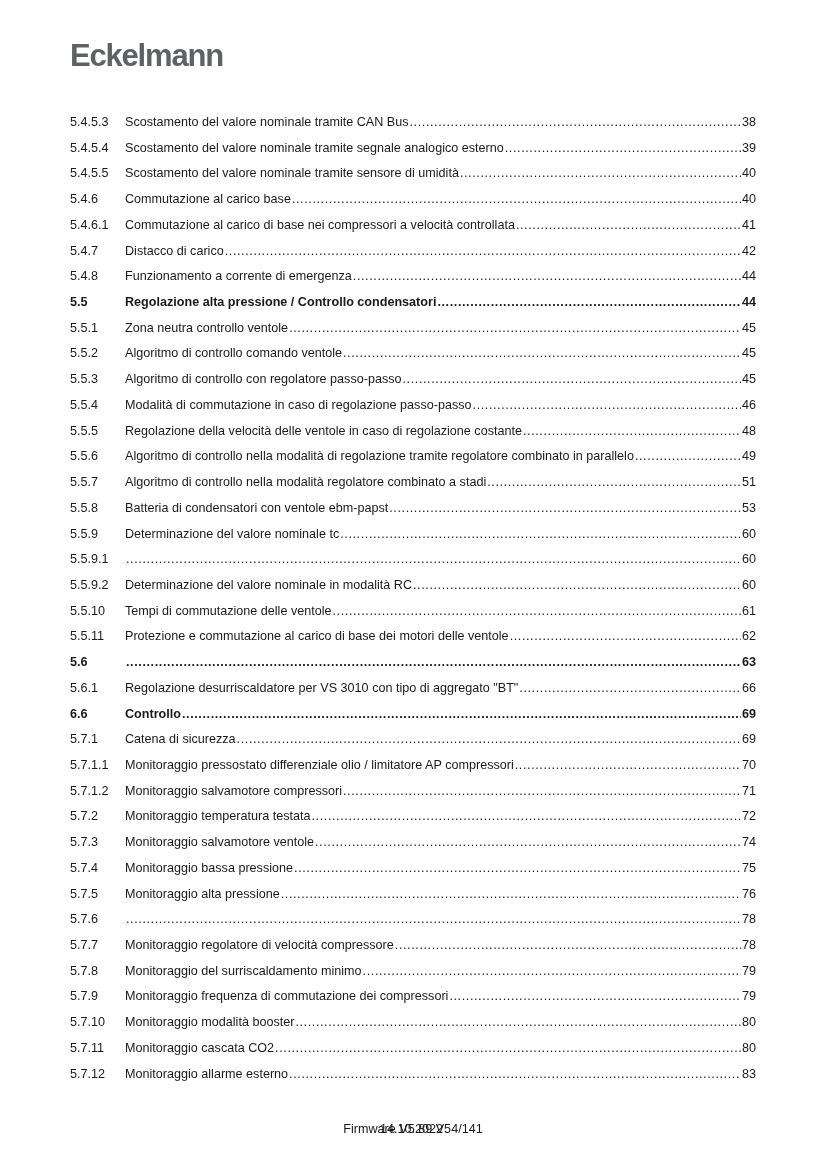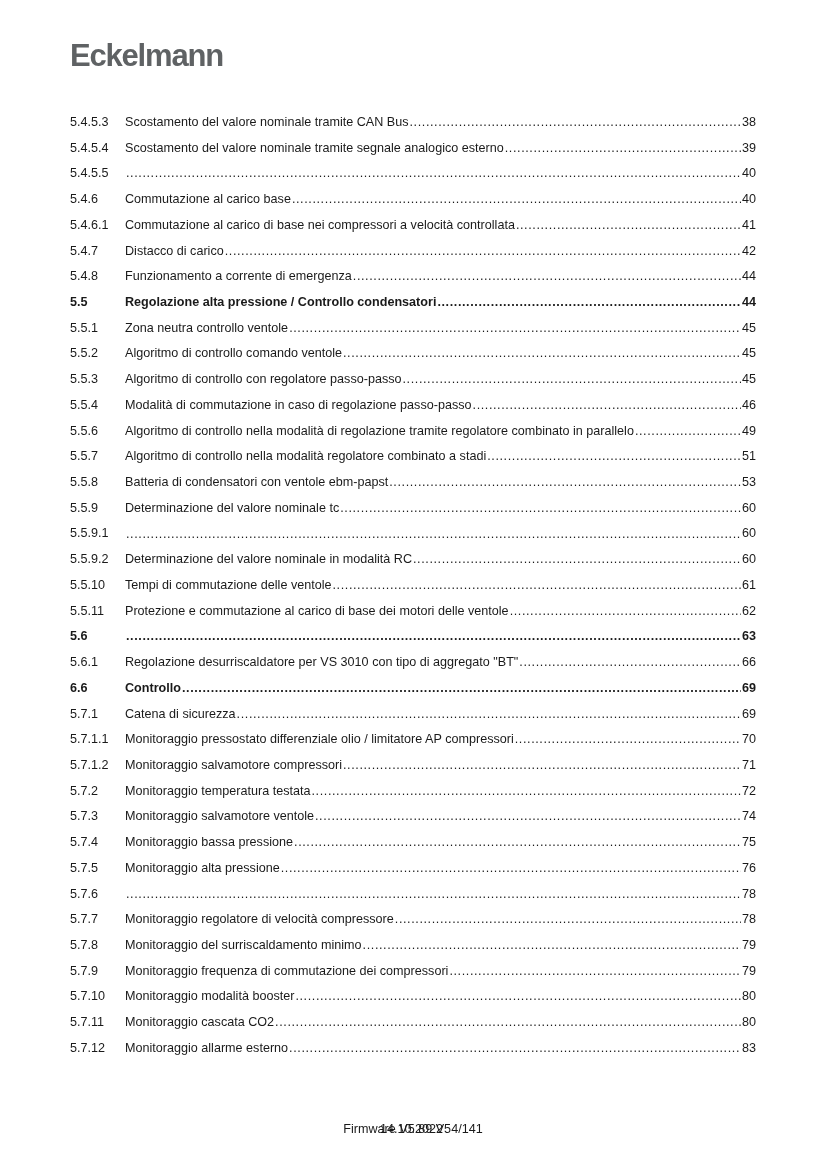--- a/index.html
+++ b/index.html
@@ -10,21 +10,21 @@
     .logo {
       position: absolute; left: 70px; top: 40px;
       font-family: "Liberation Sans", sans-serif; font-weight: bold;
       font-size: 31px; letter-spacing: -1.2px; color: #5f6264;
       line-height: 1;
     }
     .toc {
       position: absolute; left: 70px; top: 110px; width: 686px;
     }
     .row {
-      display: flex; align-items: flex-end; height: 25.73px; line-height: 25.73px;
+      display: flex; align-items: flex-start; height: 25.73px; line-height: 25.73px;
       font-size: 12.6px; white-space: nowrap;
     }
     .row.bold { font-weight: bold; }
     .num { width: 55px; flex: 0 0 55px; }
     .title { flex: 0 0 auto; }
     .dots {
       flex: 1 1 auto; overflow: hidden; margin: 0 1px;
       position: relative; height: 100%;
     }
     .dots::after {
@@ -51,20 +51,21 @@
       <span class="page">38</span>
     </div>
     <div class="row">
       <span class="num">5.4.5.4</span>
       <span class="title">Scostamento del valore nominale tramite segnale analogico esterno</span>
       <span class="dots"></span>
       <span class="page">39</span>
     </div>
     <div class="row">
       <span class="num">5.4.5.5</span>
+      <span class="title">Scostamento del valore nominale tramite sensore di umidità</span>
       <span class="dots"></span>
       <span class="page">40</span>
     </div>
     <div class="row">
       <span class="num">5.4.6</span>
       <span class="title">Commutazione al carico base</span>
       <span class="dots"></span>
       <span class="page">40</span>
     </div>
     <div class="row">
@@ -107,20 +108,26 @@
       <span class="num">5.5.3</span>
       <span class="title">Algoritmo di controllo con regolatore passo-passo</span>
       <span class="dots"></span>
       <span class="page">45</span>
     </div>
     <div class="row">
       <span class="num">5.5.4</span>
       <span class="title">Modalità di commutazione in caso di regolazione passo-passo</span>
       <span class="dots"></span>
       <span class="page">46</span>
+    </div>
+    <div class="row">
+      <span class="num">5.5.5</span>
+      <span class="title">Regolazione della velocità delle ventole in caso di regolazione costante</span>
+      <span class="dots"></span>
+      <span class="page">48</span>
     </div>
     <div class="row">
       <span class="num">5.5.6</span>
       <span class="title">Algoritmo di controllo nella modalità di regolazione tramite regolatore combinato in parallelo</span>
       <span class="dots"></span>
       <span class="page">49</span>
     </div>
     <div class="row">
       <span class="num">5.5.7</span>
       <span class="title">Algoritmo di controllo nella modalità regolatore combinato a stadi</span>

